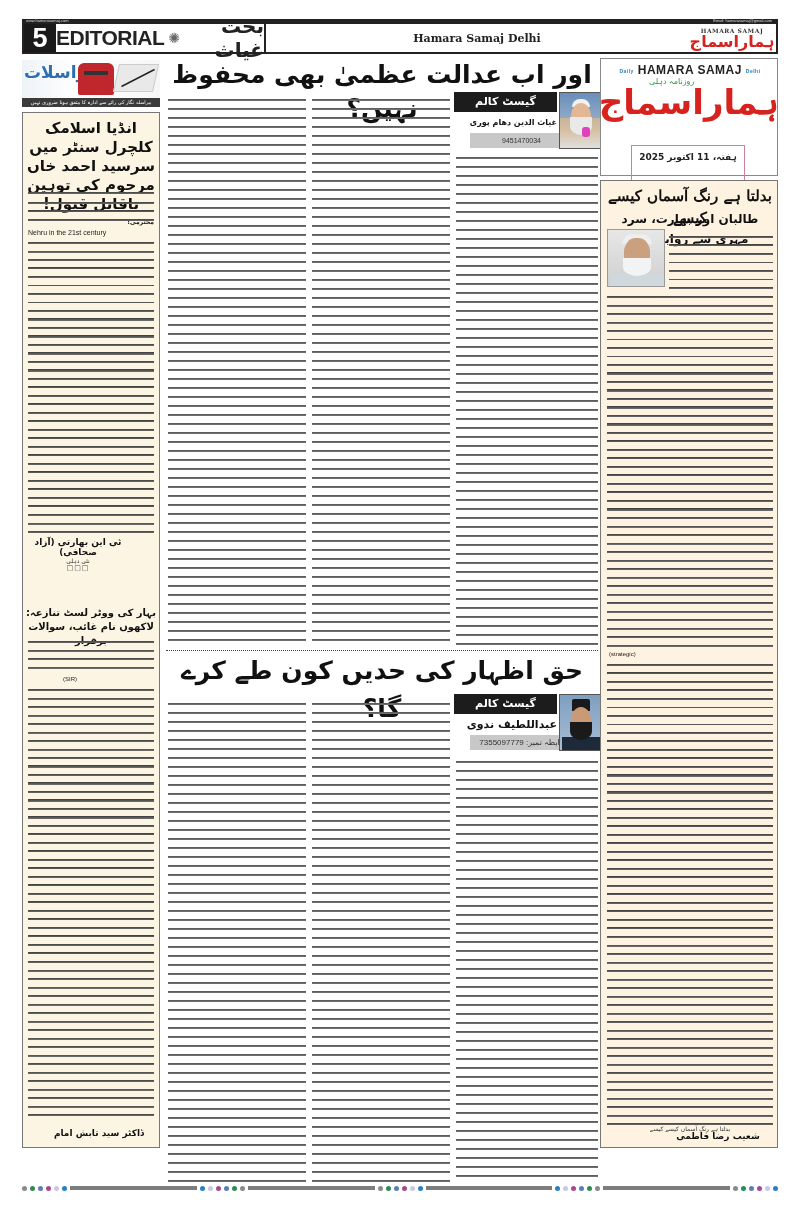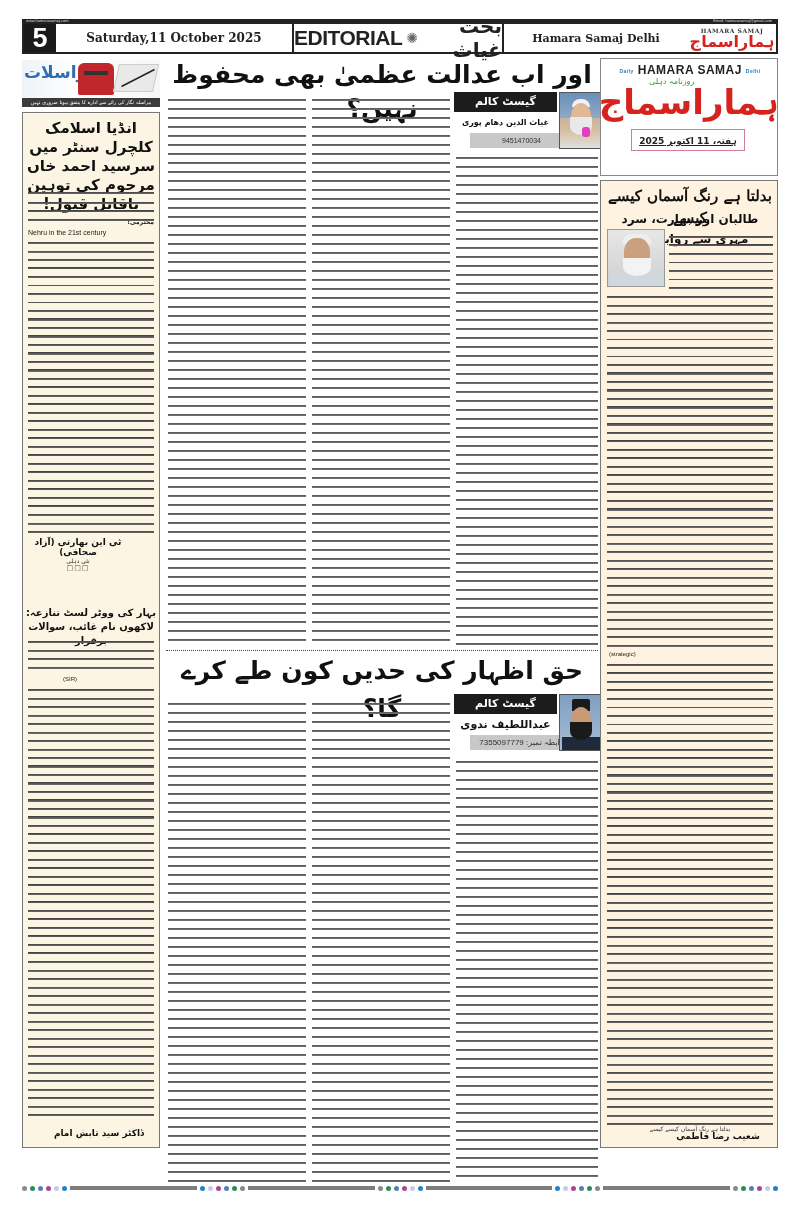--- a/index.html
+++ b/index.html
@@ -45,21 +45,21 @@
   .lb-author { font: bold 9px "DejaVu Sans", sans-serif; text-align:center; direction:rtl; }
   .lb-city { font-size:6px; text-align:center; direction:rtl; color:#333; }
   .lb-squares { font-size:7px; text-align:center; letter-spacing:1px; color:#444; }
   .lb2-headline { font: bold 10px/14px "DejaVu Sans", sans-serif; text-align:center; direction:rtl; color:#111; }
 
   
   .center { position:absolute; left:166px; top:58px; width:432px; }
   .headline1 { position:absolute; left:0; top:0; width:432px; height:34px; text-align:center; direction:rtl; font: bold 25px/34px "DejaVu Sans", sans-serif; color:#111; letter-spacing:-0.5px; }
   .byline { position:absolute; width:140px; height:67px; }
   .byline .bl-label { position:absolute; left:0; top:0; width:103px; height:20px; background:#1c1c1c; color:#fff; font: bold 11px/20px "DejaVu Sans", sans-serif; text-align:center; direction:rtl; }
-  .byline .bl-name { position:absolute; left:0; top:22px; width:103px; height:17px; background:#fff; font: bold 8px/17px "DejaVu Sans", sans-serif; text-align:center; direction:rtl; color:#111; }
+  .byline .bl-name { position:absolute; left:0; top:22px; width:103px; height:17px; background:#fff; font: bold 8px/17px "DejaVu Sans", sans-serif; direction:rtl; color:#111; }
   .byline .bl-phone { position:absolute; left:0; top:41px; width:103px; height:15px; background:#c8c8c8; font: 7px/15px "Liberation Sans", sans-serif; text-align:center; color:#333;margin-left:16px; }
   .byline .bl-photo { position:absolute; left:105px; top:0; width:42px; height:57px; background: linear-gradient(180deg,#6a8fb8 0%, #8fa9c8 45%, #c9b39a 46%, #d7c1a4 70%, #e0e0e0 100%); border:1px solid #555; overflow:hidden; }
   .byline .bl-photo .face { position:absolute; left:11px; top:10px; width:20px; height:26px; border-radius:50%; background:#e1b893; }
   .byline .bl-photo .beard { position:absolute; left:10px; top:24px; width:22px; height:18px; border-radius:0 0 50% 50%; background:#e9e9e9; }
   .byline .bl-photo .mic { position:absolute; left:22px; top:34px; width:8px; height:10px; background:#e040c0; border-radius:3px; }
   .byline .bl-photo .cap { position:absolute; left:12px; top:6px; width:18px; height:8px; background:#f2f2f2; border-radius:9px 9px 0 0; }
   .byline.b2 .bl-photo { background: linear-gradient(180deg,#7f9fc0 0%, #a8bdd4 100%); }
   .byline.b2 .bl-photo .face { background:#c99a76; top:12px; }
   .byline.b2 .bl-photo .cap { background:#1a1a1a; top:4px; height:12px; border-radius:2px 2px 0 0; }
   .byline.b2 .bl-photo .beard { background:#1a1a1a; top:27px; }
@@ -69,21 +69,21 @@
   .divider-dotted { position:absolute; left:0; width:432px; height:0; border-top:1px dotted #444; }
   .headline2 { position:absolute; left:0; width:432px; height:38px; text-align:center; direction:rtl; font: bold 25px/38px "DejaVu Sans", sans-serif; color:#111; letter-spacing:-0.5px; }
 
   
   .right-col { position:absolute; left:600px; top:58px; width:178px; height:1090px; }
   .logo-box { position:absolute; left:0; top:0; width:178px; height:118px; border:1px solid #888; background:#fff; }
   .logo-en { position:absolute; left:0; top:4px; width:178px; text-align:center; font: bold 12px "Liberation Sans", sans-serif; color:#222; letter-spacing:0.5px; }
   .logo-en .daily, .logo-en .delhi { font-size:5px; color:#2a7fc0; vertical-align:middle; }
   .logo-ur { position:absolute; left:0; top:18px; width:178px; text-align:center; direction:rtl; font: bold 34px/50px "DejaVu Sans", sans-serif; color:#d8221e; letter-spacing:-1px; }
   .logo-sub { position:absolute; left:48px; top:18px; font-size:8px; color:#2a9a3a; direction:rtl; }
-  .logo-date { position:absolute; left:30px; top:70px; width:114px; height:22px; border:1px solid #d07ea0; font: bold 9px/22px "DejaVu Sans", sans-serif; text-align:center; direction:rtl; color:#222;text-decoration:underline; }
+  .logo-date { position:absolute; left:30px; top:86px; width:114px; height:40px; border:1px solid #d07ea0; font: bold 9px/22px "DejaVu Sans", sans-serif; text-align:center; direction:rtl; color:#222; }
 
   .feature-box { position:absolute; left:0; top:122px; width:178px; height:968px; background:#fdf3e0; border:1px solid #777; }
   .feature-h1 { position:absolute; left:4px; top:4px; width:170px; text-align:center; direction:rtl; font: 600 15px/22px "DejaVu Serif", serif; color:#111; }
   .feature-h2 { position:absolute; left:4px; top:28px; width:170px; text-align:center; direction:rtl; font: bold 12px/20px "DejaVu Sans", sans-serif; color:#111; }
   .feature-photo { position:absolute; left:6px; top:48px; width:58px; height:58px; background: linear-gradient(180deg,#e7e7e7 0%, #cfcfcf 100%); border:1px solid #999; overflow:hidden; }
   .feature-photo .face { position:absolute; left:16px; top:8px; width:26px; height:32px; border-radius:45%; background:#caa07e; }
   .feature-photo .hair { position:absolute; left:14px; top:4px; width:30px; height:10px; border-radius:15px 15px 0 0; background:#eee; }
   .feature-photo .beard { position:absolute; left:15px; top:28px; width:28px; height:18px; border-radius:0 0 50% 50%; background:#f3f3f3; }
   .feature-photo .shirt { position:absolute; left:2px; top:44px; width:54px; height:16px; background:#cfd8dd; }
   .feature-author { position:absolute; left:0; bottom:6px; width:178px; text-align:center; direction:rtl; font: bold 9px "DejaVu Sans", sans-serif; color:#111;margin-left:28px; }
@@ -95,21 +95,20 @@
   .bar { height:4px; background:#7d7d7d; flex:1 1 auto; }
 </style>
 </head>
 <body>
 
 <header class="masthead">
   <div class="topstrip"></div>
   <span class="mh-url">www.hamarasamaj.com</span>
   <span class="mh-email">Email: hamarasamaj@gmail.com</span>
   <div class="page-num">5</div>
-  <div class="mh-date">Saturday,11 October 2025</div>
   <div class="mh-editorial">
     <span class="en">EDITORIAL</span>
     <span class="star">✺</span>
     <span class="ur urdu">بحث غیاث</span>
   </div>
   <div class="mh-pubname">Hamara Samaj Delhi</div>
   <div class="mh-logo">
     <span class="l1">HAMARA SAMAJ</span>
     <span class="l2 urdu">ہماراسماج</span>
   </div>

